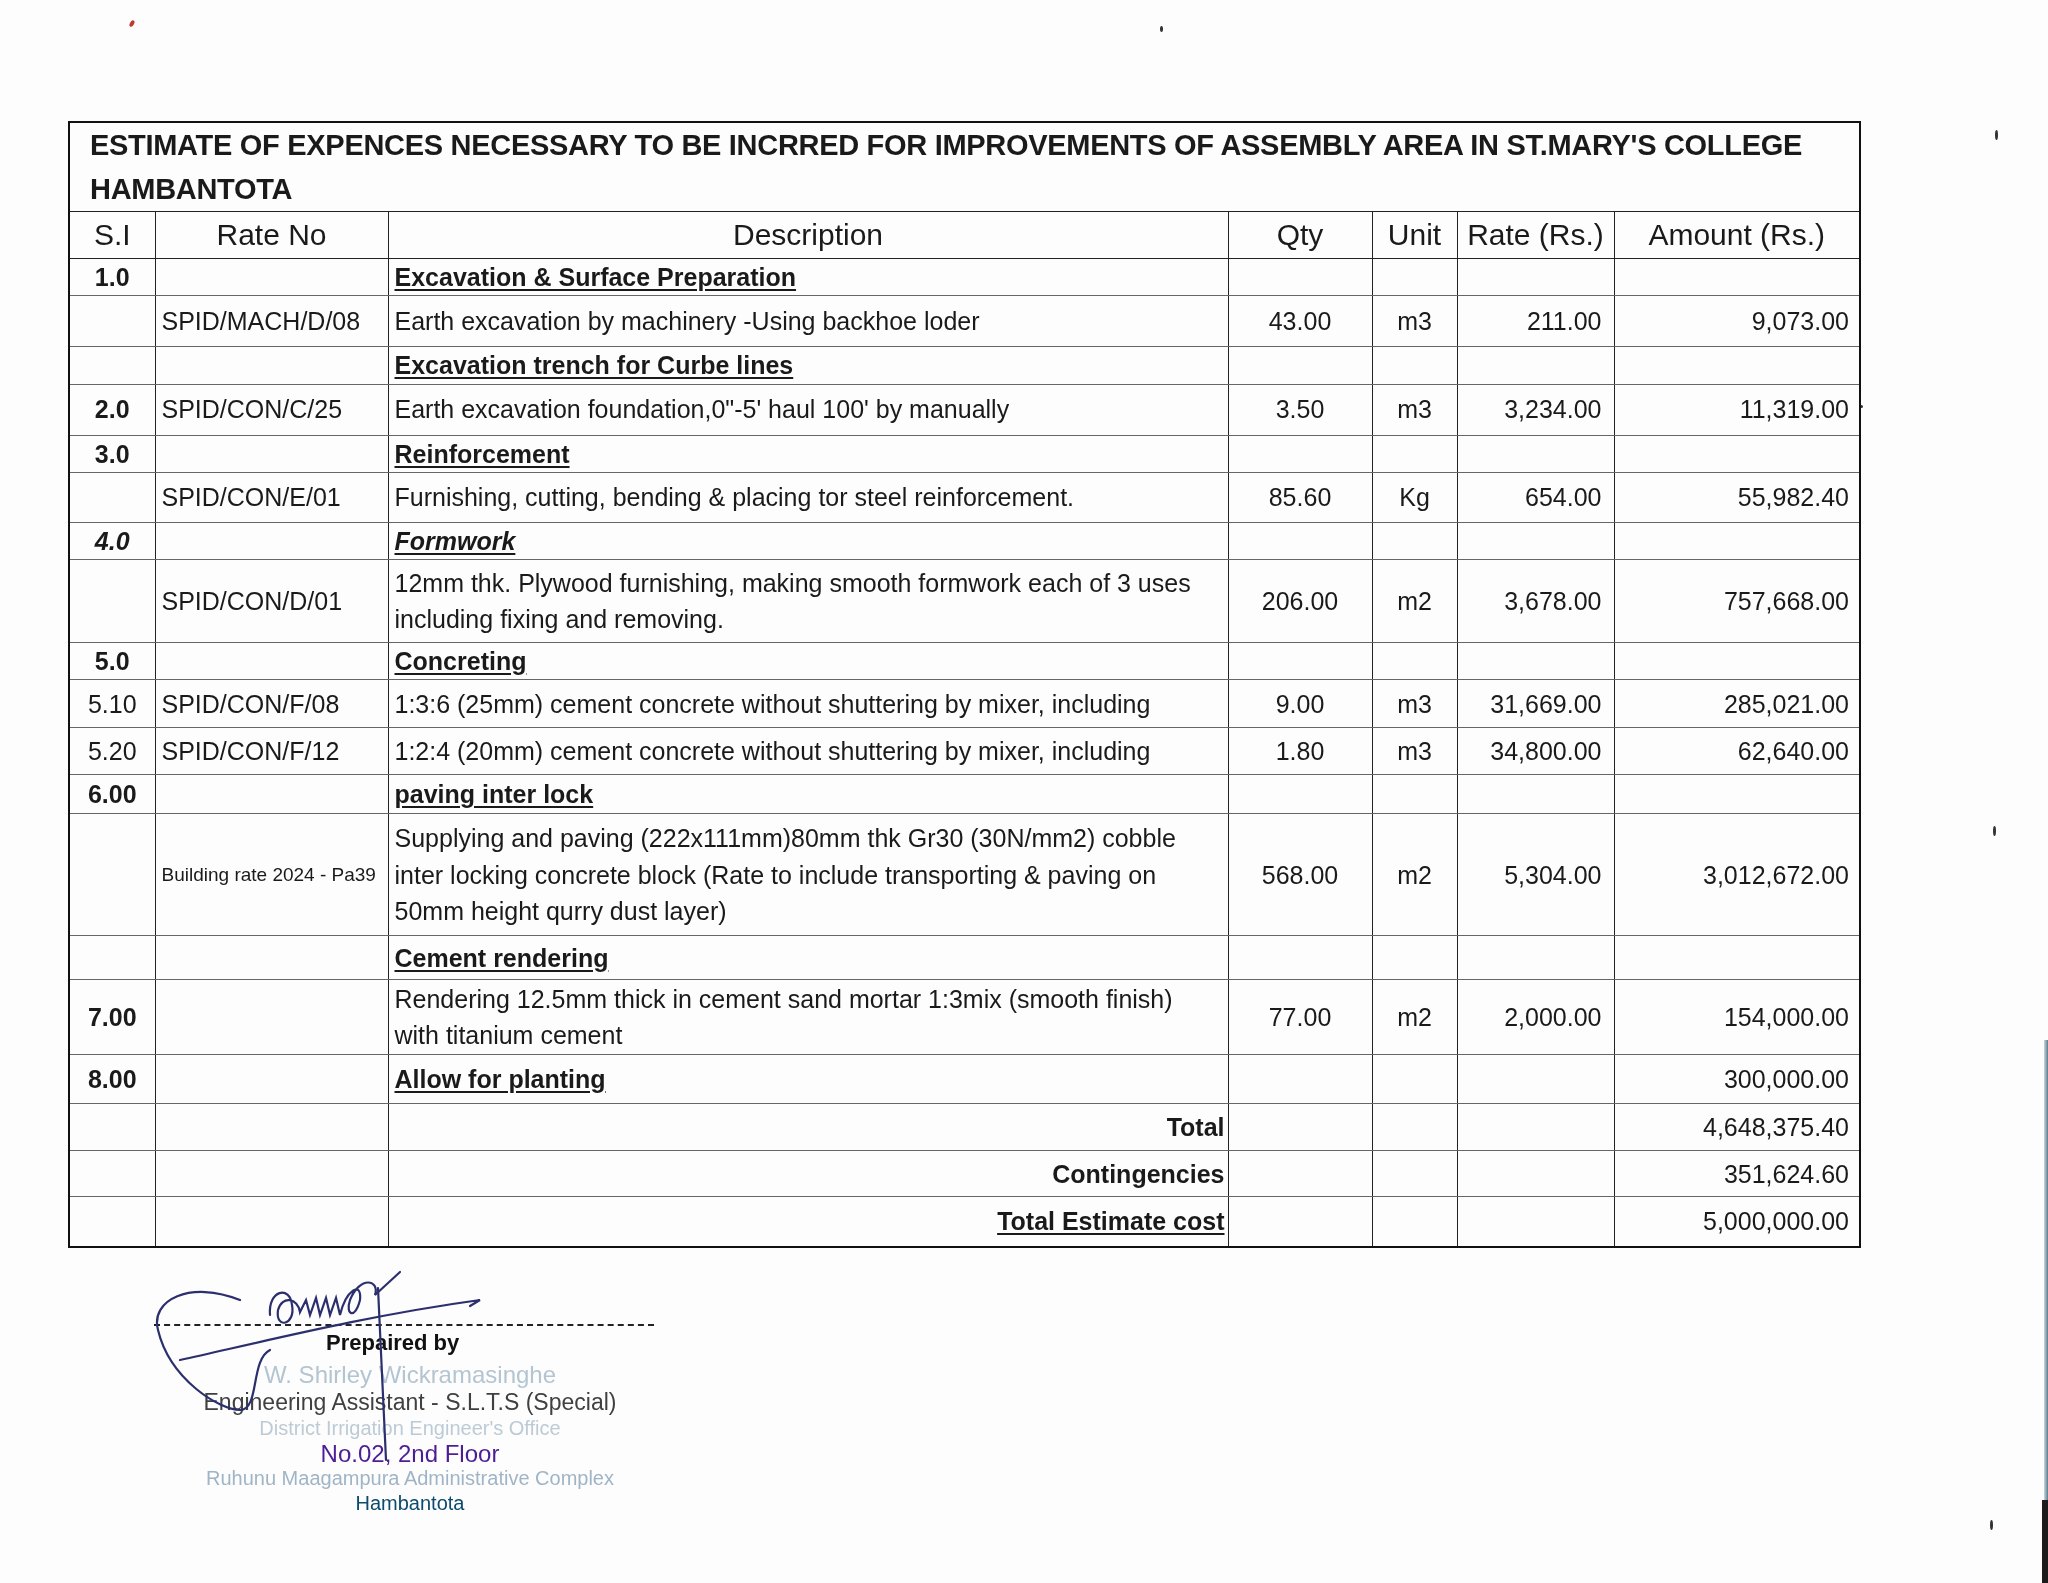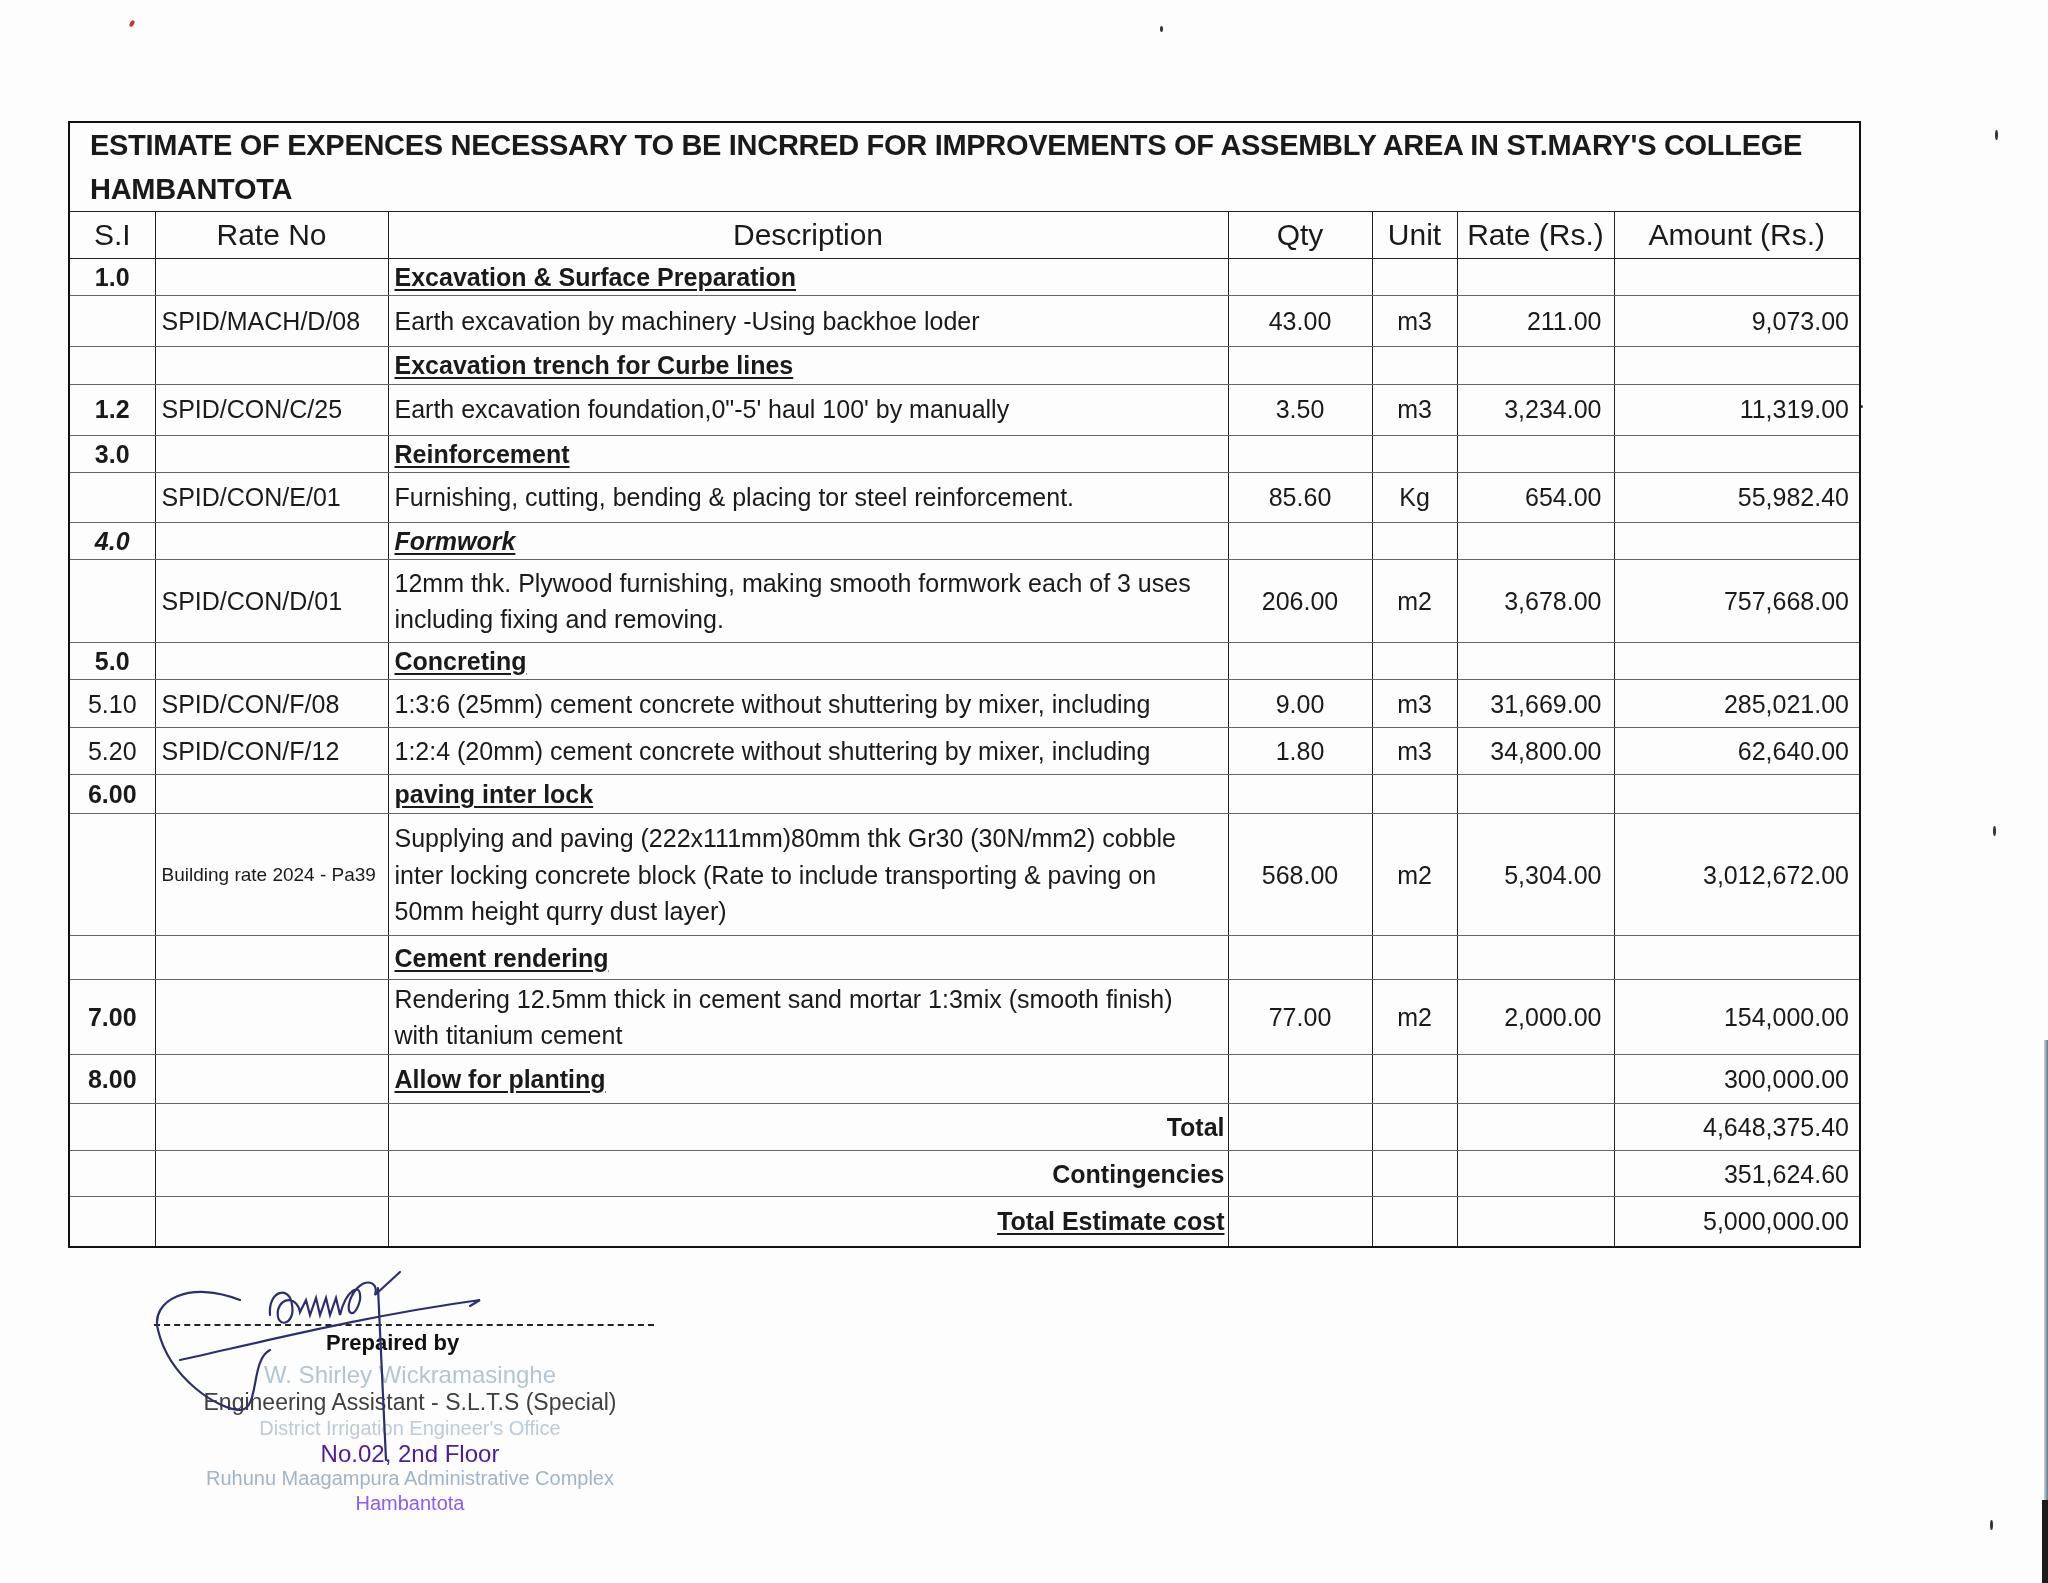--- a/index.html
+++ b/index.html
@@ -54,21 +54,21 @@
 
   .sig-area { position: absolute; left: 150px; top: 1260px; width: 520px; height: 260px; }
   .sig-line { position: absolute; left: 4px; top: 64px; width: 500px; border-top: 2px dashed #222; }
   .prepared { position: absolute; left: 176px; top: 70px; font-family: "Liberation Sans", sans-serif; font-weight: bold; font-size: 22px; color: #111; }
   .stamp { position: absolute; left: 0; top: 100px; width: 520px; text-align: center; color: #a9bccb; font-family: "Liberation Sans", sans-serif; }
   .stamp .l1 { font-size: 24px; line-height: 29px; color: #b4c5d2; }
   .stamp .l2 { font-size: 23px; line-height: 27px; color: #404040; }
   .stamp .l3 { font-size: 20px; line-height: 25px; color: #bccbd6; }
   .stamp .l4 { font-size: 24px; line-height: 25px; color: #4c1d95; }
   .stamp .l5 { font-size: 20px; line-height: 25px; color: #9fb5c6; }
-  .stamp .l6 { font-size: 20px; line-height: 25px; color: #8b5cf6; }
+  .stamp .l6 { font-size: 20px; line-height: 25px; color: #0c4a6e; }
   .signature { position: absolute; left: 0; top: 0; width: 520px; height: 260px; }
 </style>
 </head>
 <body>
 
 <div class="sheet">
 
   <span class="speck red" style="left:130px;top:20px;width:4px;height:7px;transform:rotate(30deg);"></span>
   <span class="speck" style="left:1160px;top:26px;width:3px;height:6px;"></span>
   <span class="speck" style="left:1995px;top:130px;width:3px;height:10px;"></span>
@@ -124,21 +124,21 @@
         <tr class="row-data" style="height: 36px;">
           <td class="c-si bold"><span></span></td>
           <td class="c-rate"><span></span></td>
           <td class="c-desc"><span class="u">Excavation trench for Curbe lines</span></td>
           <td class="c-qty"><span></span></td>
           <td class="c-unit"><span></span></td>
           <td class="c-r"><span></span></td>
           <td class="c-amt"><span></span></td>
         </tr>
         <tr class="row-data" style="height: 51px;">
-          <td class="c-si bold"><span>1.2</span></td>
+          <td class="c-si bold"><span>2.0</span></td>
           <td class="c-rate"><span>SPID/CON/C/25</span></td>
           <td class="c-desc"><span>Earth excavation foundation,0"-5' haul 100' by manually</span></td>
           <td class="c-qty"><span>3.50</span></td>
           <td class="c-unit"><span>m3</span></td>
           <td class="c-r"><span>3,234.00</span></td>
           <td class="c-amt"><span>11,319.00</span></td>
         </tr>
         <tr class="row-data" style="height: 34px;">
           <td class="c-si bold"><span>3.0</span></td>
           <td class="c-rate"><span></span></td>

